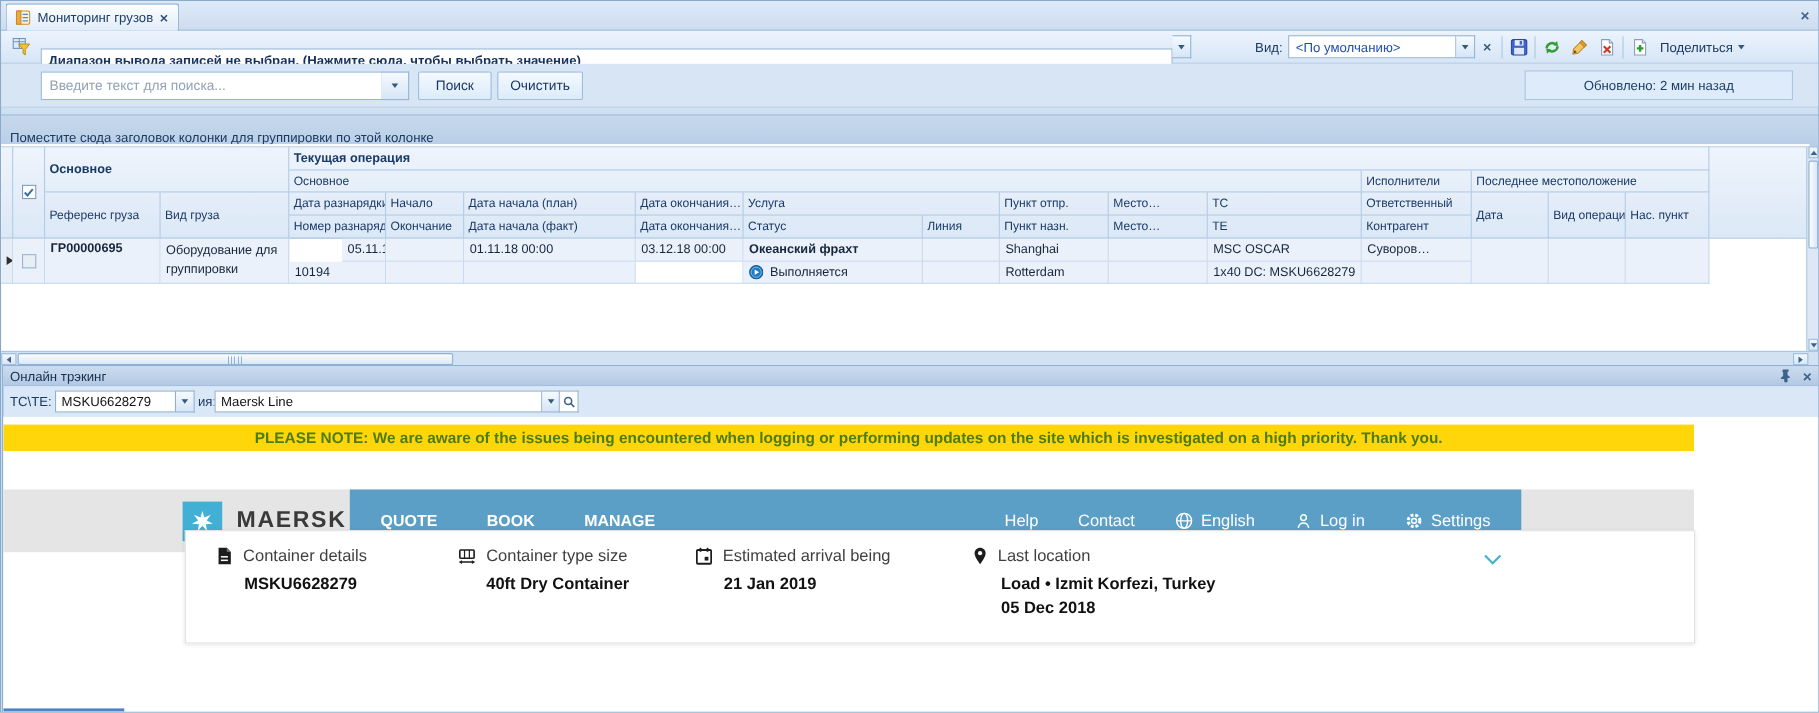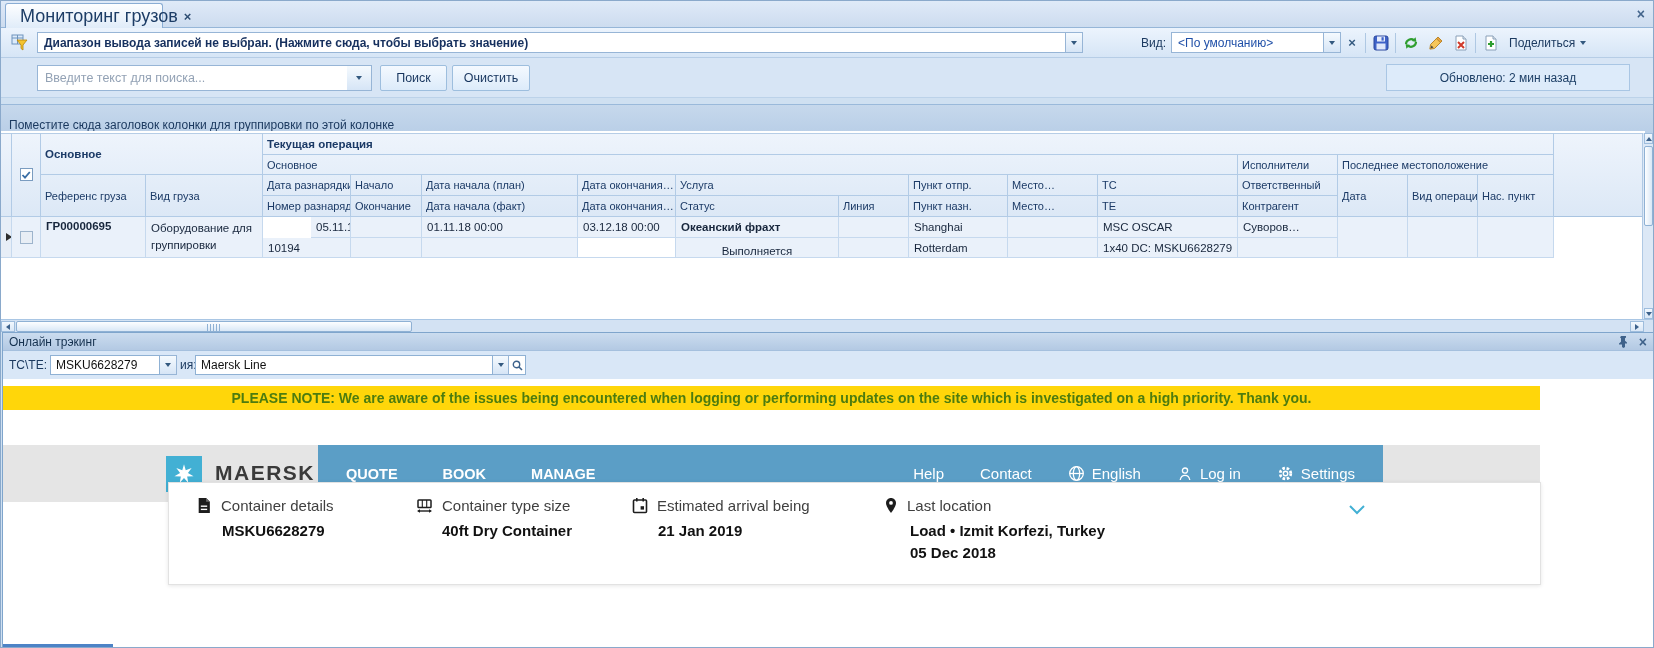--- a/index.html
+++ b/index.html
@@ -3,21 +3,21 @@
 <meta charset="utf-8">
 <style>
   html,body{margin:0;padding:0;}
   *,*:before,*:after{box-sizing:border-box;}
   body{font-family:"Liberation Sans",sans-serif;}
   .app{position:relative;width:1654px;height:648px;background:#cfe0f1;overflow:hidden;border:1px solid #8aa9cb;}
 
   
   .tabbar{position:absolute;left:0;top:0;width:100%;height:27px;background:linear-gradient(#dfeaf8,#cddcef);border-bottom:1px solid #96b6d8;}
   .tab{position:absolute;left:4px;top:2px;height:25px;width:158px;background:linear-gradient(#fdfeff,#e0ecf9);border:1px solid #8aadd4;border-bottom:none;border-radius:3px 3px 0 0;display:flex;align-items:center;gap:6px;padding:0 8px;}
-  .tab-title{font-size:18px;color:#1d3d66;white-space:nowrap;}
+  .tab-title{font-size:12px;color:#1d3d66;white-space:nowrap;}
   .xglyph{color:#2d4d72;font-size:13px;font-weight:bold;line-height:1;cursor:default;}
   .win-close{position:absolute;right:8px;top:5px;font-size:14px;font-weight:bold;color:#44658c;}
 
   
   .toolbar{position:absolute;top:27px;left:0;width:100%;height:30px;background:linear-gradient(#ecf4fd,#d6e5f6);border-bottom:1px solid #b6cde6;}
   .tool-abs{position:absolute;}
   .icon-btn{display:flex;align-items:center;justify-content:center;height:23px;}
   .combo{background:#fff;border:1px solid #97b5d6;display:flex;align-items:center;padding:0 6px;font-size:12px;color:#16305e;overflow:hidden;white-space:nowrap;}
   .dd-btn{background:linear-gradient(#f5fafe,#d6e5f6);border:1px solid #97b5d6;border-left:none;display:flex;align-items:center;justify-content:center;}
   .caret{width:0;height:0;border-left:3.5px solid transparent;border-right:3.5px solid transparent;border-top:4px solid #33597f;}
@@ -114,21 +114,21 @@
 
   <div class="toolbar">
     <div class="tool-abs icon-btn" style="left:6px;top:3px;width:26px;">
       <svg width="18" height="17" viewBox="0 0 18 17">
           <rect x="1" y="1" width="11" height="9" fill="#dcebfb" stroke="#6f94bd"></rect>
           <line x1="1" y1="4" x2="12" y2="4" stroke="#6f94bd"></line>
           <line x1="6.5" y1="1" x2="6.5" y2="10" stroke="#6f94bd"></line>
           <path d="M6 6l10 0-4 5v5l-2-1.5V11z" fill="#f4c430" stroke="#b8860b" stroke-width="0.8"></path>
         </svg>
     </div>
-    <div class="tool-abs combo" style="left:36px;top:4px;width:1029px;height:21px;font-weight:bold;">
+    <div class="tool-abs combo" style="left:36px;top:16px;width:1029px;height:21px;font-weight:bold;">
       <span>Диапазон вывода записей не выбран. (Нажмите сюда, чтобы выбрать значение)</span>
     </div>
     <div class="tool-abs dd-btn" style="left:1065px;top:4px;width:17px;height:21px;">
         <span class="caret"></span>
       </div>
 
     <span class="tool-abs lbl" style="left:1140px;top:8px;">Вид:</span>
     <div class="tool-abs combo" style="left:1170px;top:4px;width:153px;height:21px;color:#2050a8;">
       <span>&lt;По умолчанию&gt;</span>
     </div>
@@ -259,21 +259,21 @@
       <div class="dc topal wrap2" style="grid-area:5/4/7/5;">Оборудование для группировки</div>
       <div class="dc" style="grid-area:5/5/6/6;margin-left:48px;">05.11.18 19:36</div>
       <div class="dc" style="grid-area:6/5/7/6;">10194</div>
       <div class="dc" style="grid-area:5/6/6/7;"></div>
       <div class="dc" style="grid-area:6/6/7/7;"></div>
       <div class="dc" style="grid-area:5/7/6/8;">01.11.18 00:00</div>
       <div class="dc" style="grid-area:6/7/7/8;"></div>
       <div class="dc" style="grid-area:5/8/6/9;">03.12.18 00:00</div>
       <div class="dc white" style="grid-area:6/8/7/9;"></div>
       <div class="dc" style="grid-area:5/9/6/10;font-weight:bold;">Океанский фрахт</div>
-      <div class="dc" style="grid-area:6/9/7/10;gap:6px;flex-direction:column;">
+      <div class="dc" style="grid-area:6/9/7/10;gap:6px;">
         <svg width="13" height="13" viewBox="0 0 13 13">
             <circle cx="6.5" cy="6.5" r="6" fill="#1f7bc0" stroke="#15598f"></circle>
             <circle cx="6.5" cy="6.5" r="4.6" fill="none" stroke="#7db9e3" stroke-width="0.9"></circle>
             <polygon points="5,3.9 9.2,6.5 5,9.1" fill="#fff"></polygon>
           </svg>
         <span>Выполняется</span>
       </div>
       <div class="dc" style="grid-area:5/10/6/11;"></div>
       <div class="dc" style="grid-area:6/10/7/11;"></div>
       <div class="dc" style="grid-area:5/11/6/12;">Shanghai</div>

